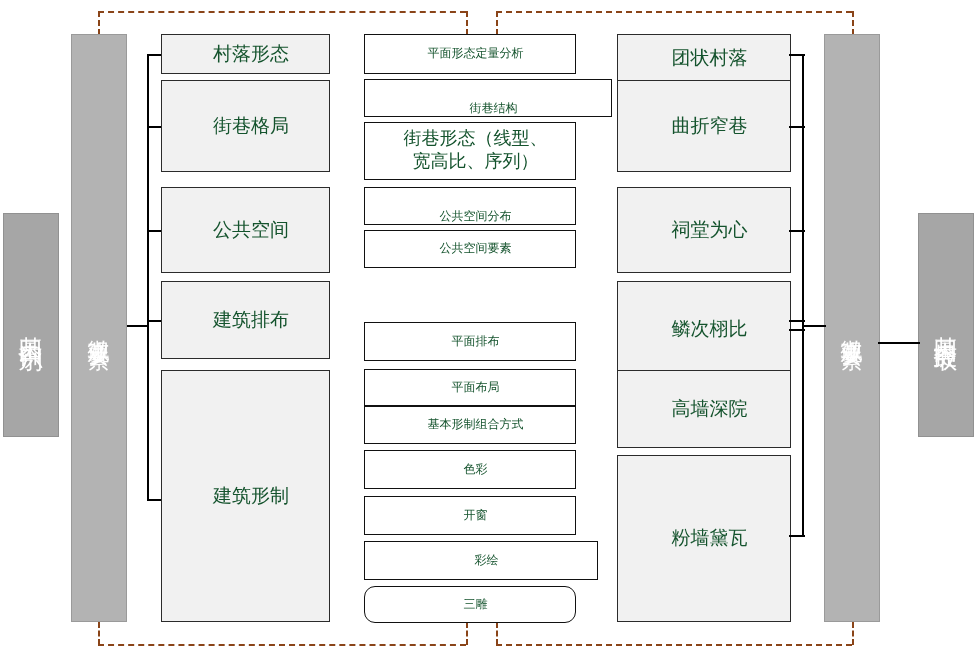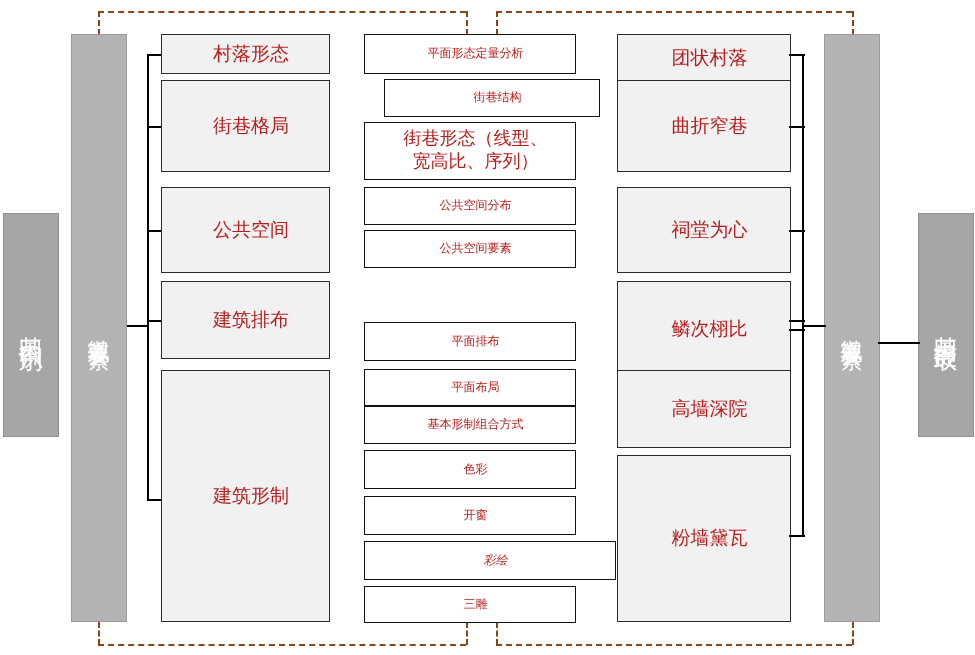--- a/index.html
+++ b/index.html
@@ -14,21 +14,21 @@
   .gbar .vtxt{writing-mode:vertical-rl;text-orientation:upright;
         color:#ffffff;font-size:22px;letter-spacing:3px;line-height:1.05;
         white-space:nowrap;}
   .gbar.outer{background:#a6a6a6;border:1.5px solid #919191;}
   .gbar.outer .vtxt{font-size:24px;letter-spacing:4px;}
 
   
   .box{position:absolute;box-sizing:border-box;
        background:#f1f1f1;border:1.3px solid #2b2b2b;
        display:flex;align-items:center;justify-content:center;
-       text-align:center;color:#b91c1c;font-size:19px;line-height:1.28;padding-left:11px;}
+       text-align:center;color:#14532d;font-size:19px;line-height:1.28;padding-left:11px;}
   .box.mid{background:#ffffff;border:1.3px solid #111111;font-size:12px;}
   .box.mid.tall{font-size:18px;font-family:Liberation Mono, monospace;}
 
   
   .ln{position:absolute;background:#000000;}
   .lnv{width:2.4px;}
   .lnh{height:2.4px;}
 
   
   .dv{position:absolute;width:0;border-left:2.6px dashed #8a4418;}
@@ -91,54 +91,54 @@
   <div class="box" style="left:161px;top:281px;width:169px;height:78px;">
     <span>建筑排布</span>
   </div>
   <div class="box" style="left:161px;top:370px;width:169px;height:252px;">
     <span>建筑形制</span>
   </div>
 
   <div class="box mid" style="left:364px;top:34px;width:212px;height:40px;">
     <span>平面形态定量分析</span>
   </div>
-  <div class="box mid" style="left:384px;top:79px;width:216px;height:38px;">
+  <div class="box mid" style="left:364px;top:79px;width:248px;height:38px;align-items:flex-end;">
     <span>街巷结构</span>
   </div>
   <div class="box mid tall" style="left:364px;top:122px;width:212px;height:58px;">
     <span>
       <span>街巷形态（线型、</span><br>
       <span>宽高比、序列）</span>
     </span>
   </div>
-  <div class="box mid" style="left:364px;top:187px;width:212px;height:38px;">
+  <div class="box mid" style="left:364px;top:187px;width:212px;height:38px;align-items:flex-end;">
     <span>公共空间分布</span>
   </div>
   <div class="box mid" style="left:364px;top:230px;width:212px;height:38px;">
     <span>公共空间要素</span>
   </div>
   <div class="box mid" style="left:364px;top:322px;width:212px;height:39px;justify-content:center;">
     <span>平面排布</span>
   </div>
   <div class="box mid" style="left:364px;top:369px;width:212px;height:37px;">
     <span>平面布局</span>
   </div>
   <div class="box mid" style="left:364px;top:406px;width:212px;height:38px;">
     <span>基本形制组合方式</span>
   </div>
   <div class="box mid" style="left:364px;top:450px;width:212px;height:39px;">
     <span>色彩</span>
   </div>
   <div class="box mid" style="left:364px;top:496px;width:212px;height:39px;">
     <span>开窗</span>
   </div>
-  <div class="box mid" style="left:364px;top:541px;width:252px;height:39px;font-style:italic;">
+  <div class="box mid" style="left:364px;top:541px;width:234px;height:39px;">
     <span>彩绘</span>
   </div>
-  <div class="box mid" style="left:364px;top:586px;width:212px;height:37px;">
+  <div class="box mid" style="left:364px;top:586px;width:212px;height:37px;border-radius:11px;">
     <span>三雕</span>
   </div>
 
   <div class="box" style="left:617px;top:34px;width:174px;height:48px;">
     <span>团状村落</span>
   </div>
   <div class="box" style="left:617px;top:80px;width:174px;height:92px;">
     <span>曲折窄巷</span>
   </div>
   <div class="box" style="left:617px;top:187px;width:174px;height:86px;">

